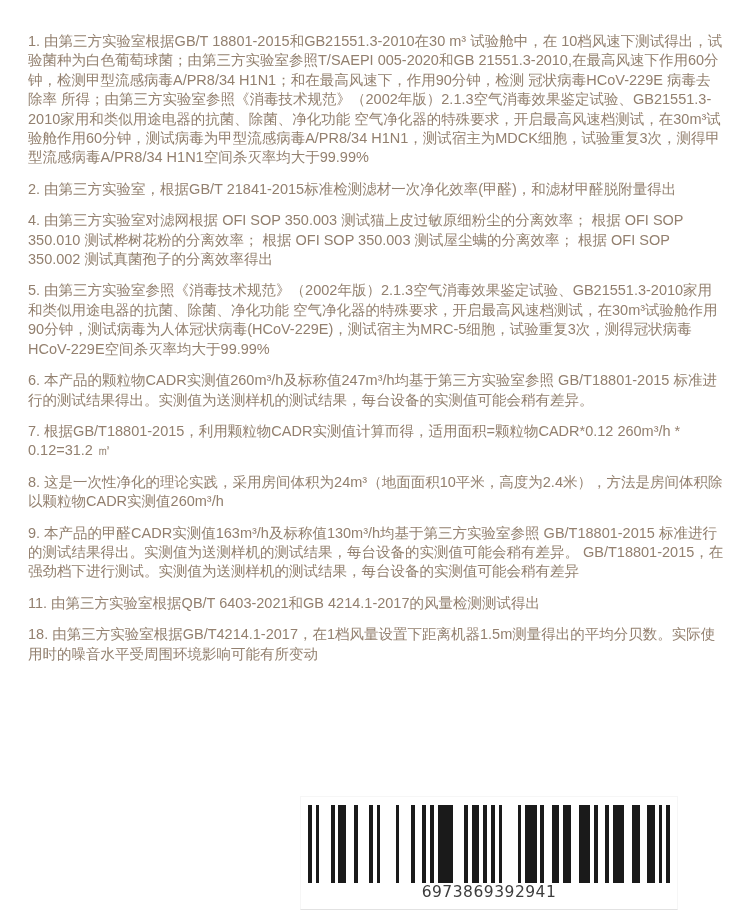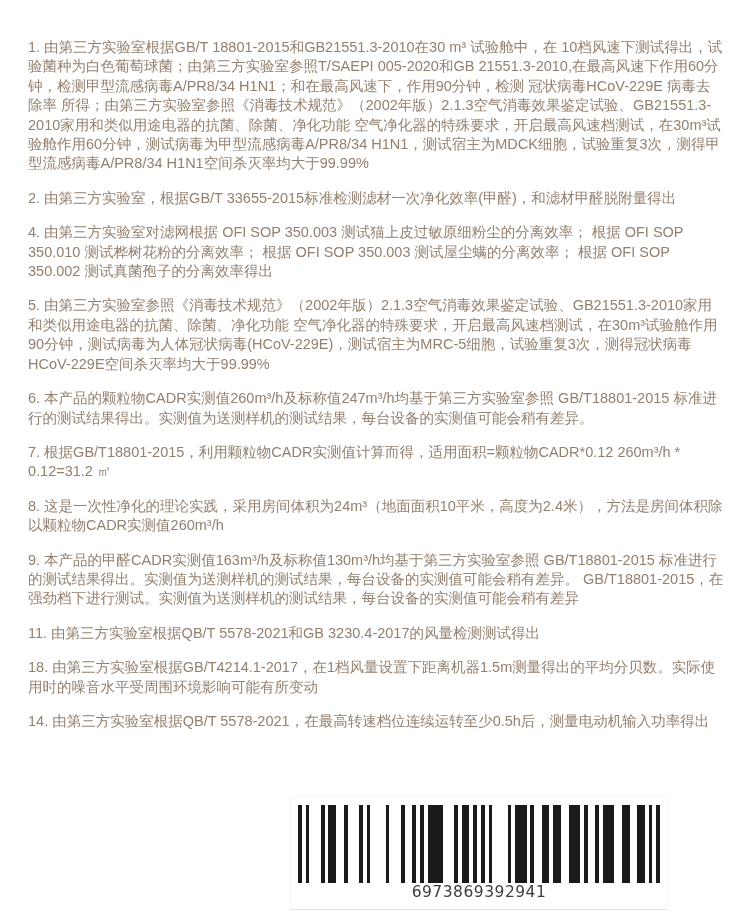--- a/index.html
+++ b/index.html
@@ -20,26 +20,26 @@
     top: 23px;
     width: 696px;
     height: 772px;
     overflow: hidden;
     font-size: 14.5px;
     line-height: 19.4px;
     color: #93806f;
     text-align: left;
   }
   .note {
-    margin: 15px 0 12px 0;
+    margin: 9px 0 12px 0;
     word-break: break-word;
   }
   .barcode-panel {
     position: absolute;
-    left: 290px;
+    left: 300px;
     top: 796px;
     width: 378px;
     height: 114px;
     box-sizing: border-box;
     background: #ffffff;
     border: 1px solid #f6f6f6;
     border-bottom: 1px solid #e2e2e2;
     display: flex;
     flex-direction: column;
     align-items: center;
@@ -60,30 +60,29 @@
   }
 </style>
 </head>
 <body style="background: rgb(255, 255, 255);">
 
 <div class="page">
 
   <div class="notes" id="notes-container" style="color: rgb(147, 128, 111);">
 
   <p class="note">1. 由第三方实验室根据GB/T 18801-2015和GB21551.3-2010在30 m³ 试验舱中，在 10档风速下测试得出，试验菌种为白色葡萄球菌；由第三方实验室参照T/SAEPI 005-2020和GB 21551.3-2010,在最高风速下作用60分钟，检测甲型流感病毒A/PR8/34 H1N1；和在最高风速下，作用90分钟，检测 冠状病毒HCoV-229E 病毒去除率 所得；由第三方实验室参照《消毒技术规范》（2002年版）2.1.3空气消毒效果鉴定试验、GB21551.3-2010家用和类似用途电器的抗菌、除菌、净化功能 空气净化器的特殊要求，开启最高风速档测试，在30m³试验舱作用60分钟，测试病毒为甲型流感病毒A/PR8/34 H1N1，测试宿主为MDCK细胞，试验重复3次，测得甲型流感病毒A/PR8/34 H1N1空间杀灭率均大于99.99%</p>
-      <p class="note">2. 由第三方实验室，根据GB/T 33655-2015标准检测滤材一次净化效率(甲醛)，和滤材甲醛脱附量得出</p>
+      <p class="note">2. 由第三方实验室，根据GB/T 21841-2015标准检测滤材一次净化效率(甲醛)，和滤材甲醛脱附量得出</p>
       <p class="note">4. 由第三方实验室对滤网根据 OFI SOP 350.003 测试猫上皮过敏原细粉尘的分离效率； 根据 OFI SOP 350.010 测试桦树花粉的分离效率； 根据 OFI SOP 350.003 测试屋尘螨的分离效率； 根据 OFI SOP 350.002 测试真菌孢子的分离效率得出</p>
       <p class="note">5. 由第三方实验室参照《消毒技术规范》（2002年版）2.1.3空气消毒效果鉴定试验、GB21551.3-2010家用和类似用途电器的抗菌、除菌、净化功能 空气净化器的特殊要求，开启最高风速档测试，在30m³试验舱作用90分钟，测试病毒为人体冠状病毒(HCoV-229E)，测试宿主为MRC-5细胞，试验重复3次，测得冠状病毒HCoV-229E空间杀灭率均大于99.99%</p>
       <p class="note">6. 本产品的颗粒物CADR实测值260m³/h及标称值247m³/h均基于第三方实验室参照 GB/T18801-2015 标准进行的测试结果得出。实测值为送测样机的测试结果，每台设备的实测值可能会稍有差异。</p>
       <p class="note">7. 根据GB/T18801-2015，利用颗粒物CADR实测值计算而得，适用面积=颗粒物CADR*0.12 260m³/h * 0.12=31.2 ㎡</p>
       <p class="note">8. 这是一次性净化的理论实践，采用房间体积为24m³（地面面积10平米，高度为2.4米），方法是房间体积除以颗粒物CADR实测值260m³/h</p>
       <p class="note">9. 本产品的甲醛CADR实测值163m³/h及标称值130m³/h均基于第三方实验室参照 GB/T18801-2015 标准进行的测试结果得出。实测值为送测样机的测试结果，每台设备的实测值可能会稍有差异。 GB/T18801-2015，在强劲档下进行测试。实测值为送测样机的测试结果，每台设备的实测值可能会稍有差异</p>
-      <p class="note">11. 由第三方实验室根据QB/T 5578-2021和GB 3230.4-2017的风量检测测试得出</p>
+      <p class="note">11. 由第三方实验室根据QB/T 6403-2021和GB 4214.1-2017的风量检测测试得出</p>
       <p class="note">18. 由第三方实验室根据GB/T4214.1-2017，在1档风量设置下距离机器1.5m测量得出的平均分贝数。实际使用时的噪音水平受周围环境影响可能有所变动</p>
-      <p class="note">14. 由第三方实验室根据QB/T 5578-2021，在最高转速档位连续运转至少0.5h后，测量电动机输入功率得出</p>
     </div>
 
   <div class="barcode-panel" style="border-bottom-color: rgb(226, 226, 226);">
     <svg class="barcode-bars" id="barcode-bars" viewBox="0 0 95 78" preserveAspectRatio="none" shape-rendering="crispEdges" xmlns="http://www.w3.org/2000/svg">
         <rect x="0" y="0" width="1" height="78" fill="#1a1a1a"></rect>
         <rect x="2" y="0" width="1" height="78" fill="#1a1a1a"></rect>
         <rect x="6" y="0" width="1" height="78" fill="#1a1a1a"></rect>
         <rect x="8" y="0" width="2" height="78" fill="#1a1a1a"></rect>
         <rect x="12" y="0" width="1" height="78" fill="#1a1a1a"></rect>
         <rect x="16" y="0" width="1" height="78" fill="#1a1a1a"></rect>

